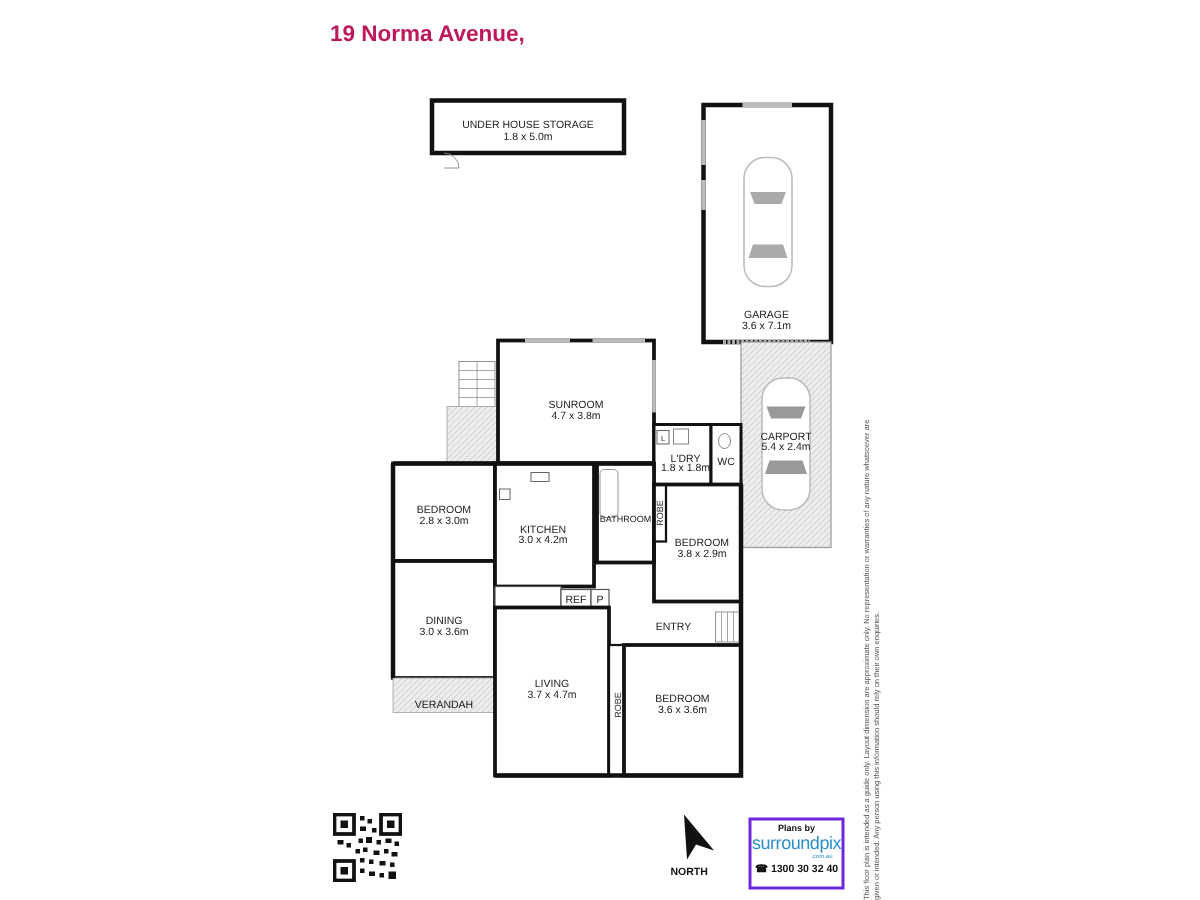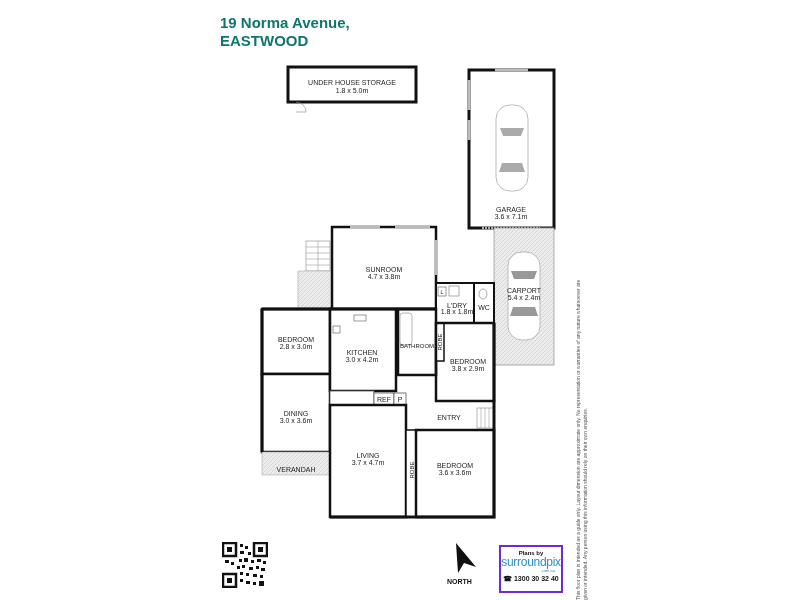--- a/index.html
+++ b/index.html
@@ -1,33 +1,32 @@
 <!DOCTYPE html>
 <html><head>
 <meta charset="utf-8">
 <style>
   html,body{margin:0;padding:0;background:#fff;}
   body{width:800px;height:600px;position:relative;overflow:hidden;font-family:"Liberation Sans",sans-serif;}
-  .title{position:absolute;left:220px;top:14px;font-weight:bold;font-size:15px;line-height:18px;color:#0f766e;}
+  .title{position:absolute;left:220px;top:14px;font-weight:bold;font-size:15px;line-height:18px;color:#be185d;}
   svg.plan{position:absolute;left:0;top:0;}
   .lbl{font-family:"Liberation Sans",sans-serif;font-size:7px;fill:#222;text-anchor:middle;}
   .disclaimer{position:absolute;left:575px;top:600px;transform-origin:0 0;transform:rotate(-90deg);width:330px;font-size:5px;line-height:7px;color:#555;}
   .logo-box{position:absolute;left:499px;top:545px;width:60px;height:44px;border:2px solid #6d28d9;background:#fff;text-align:center;}
   .logo-plans{font-size:6px;font-weight:bold;color:#111;margin-top:3px;}
   .logo-brand{font-size:12px;color:#2c8ec9;line-height:13px;letter-spacing:-0.3px;}
   .logo-domain{font-size:4px;color:#2c8ec9;text-align:right;padding-right:6px;line-height:4px;}
   .logo-phone{font-size:7px;font-weight:bold;color:#111;margin-top:2px;}
   .north-lbl{position:absolute;left:447px;top:578px;font-weight:bold;font-size:7px;color:#111;}
 </style>
 </head>
 <body>
 
 <div class="title">
   <div>19 Norma Avenue,</div>
-  <div>EASTWOOD</div>
 </div>
 
 <svg class="plan" width="800" height="600" viewBox="0 0 800 600">
   <defs>
     <pattern id="hatch" width="4" height="4" patternUnits="userSpaceOnUse">
       <rect width="4" height="4" fill="#ececec"></rect>
       <path d="M0,4 L4,0" stroke="#c8c8c8" stroke-width="0.6"></path>
     </pattern>
   </defs>
 

